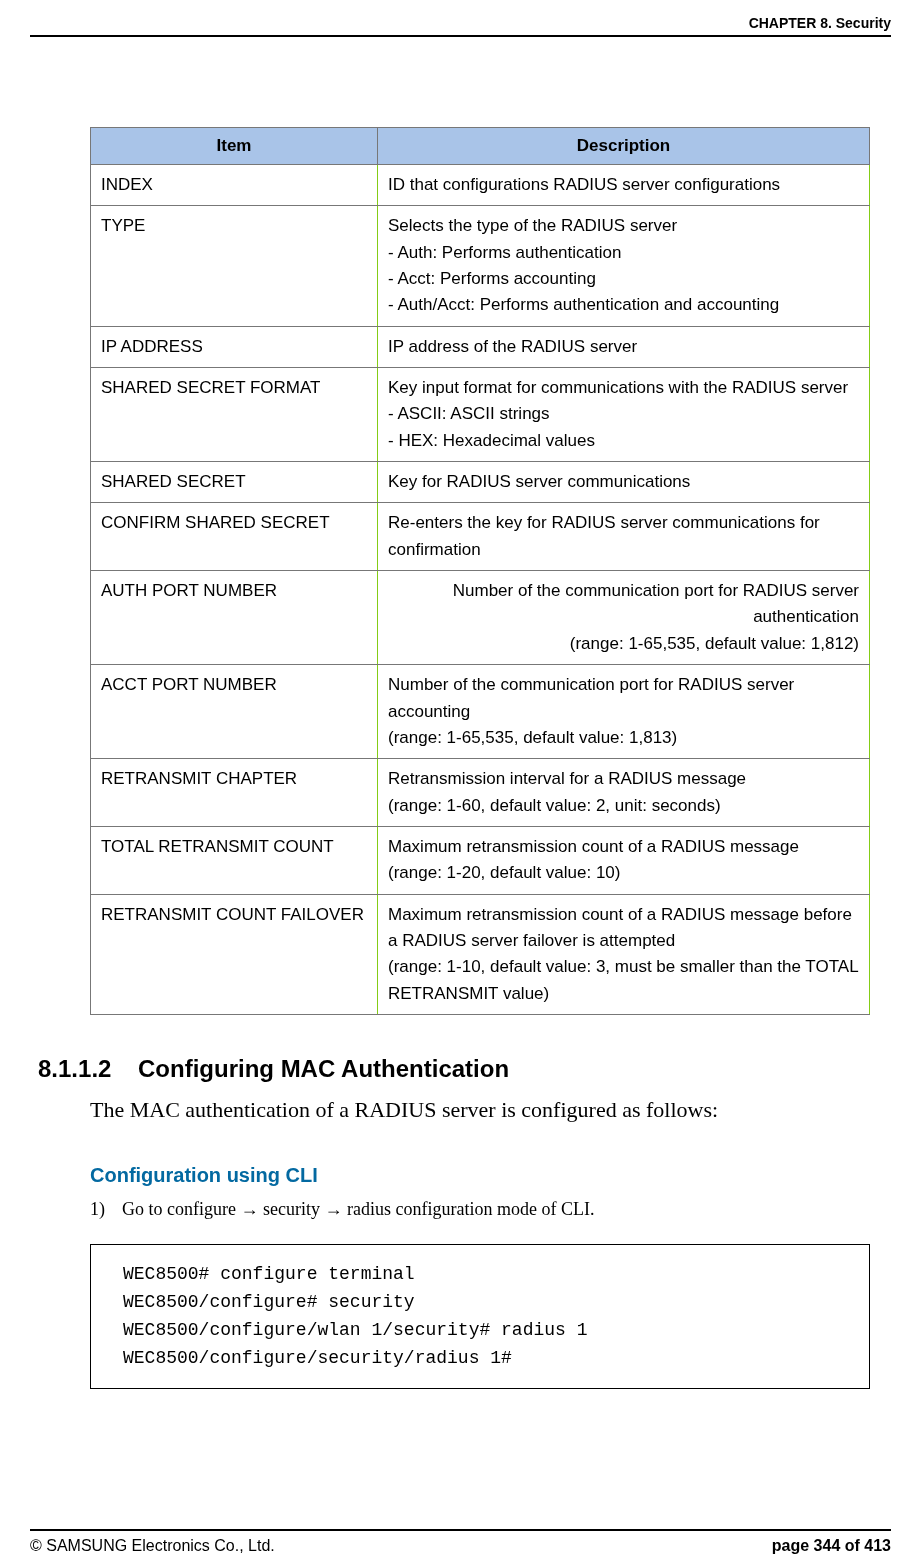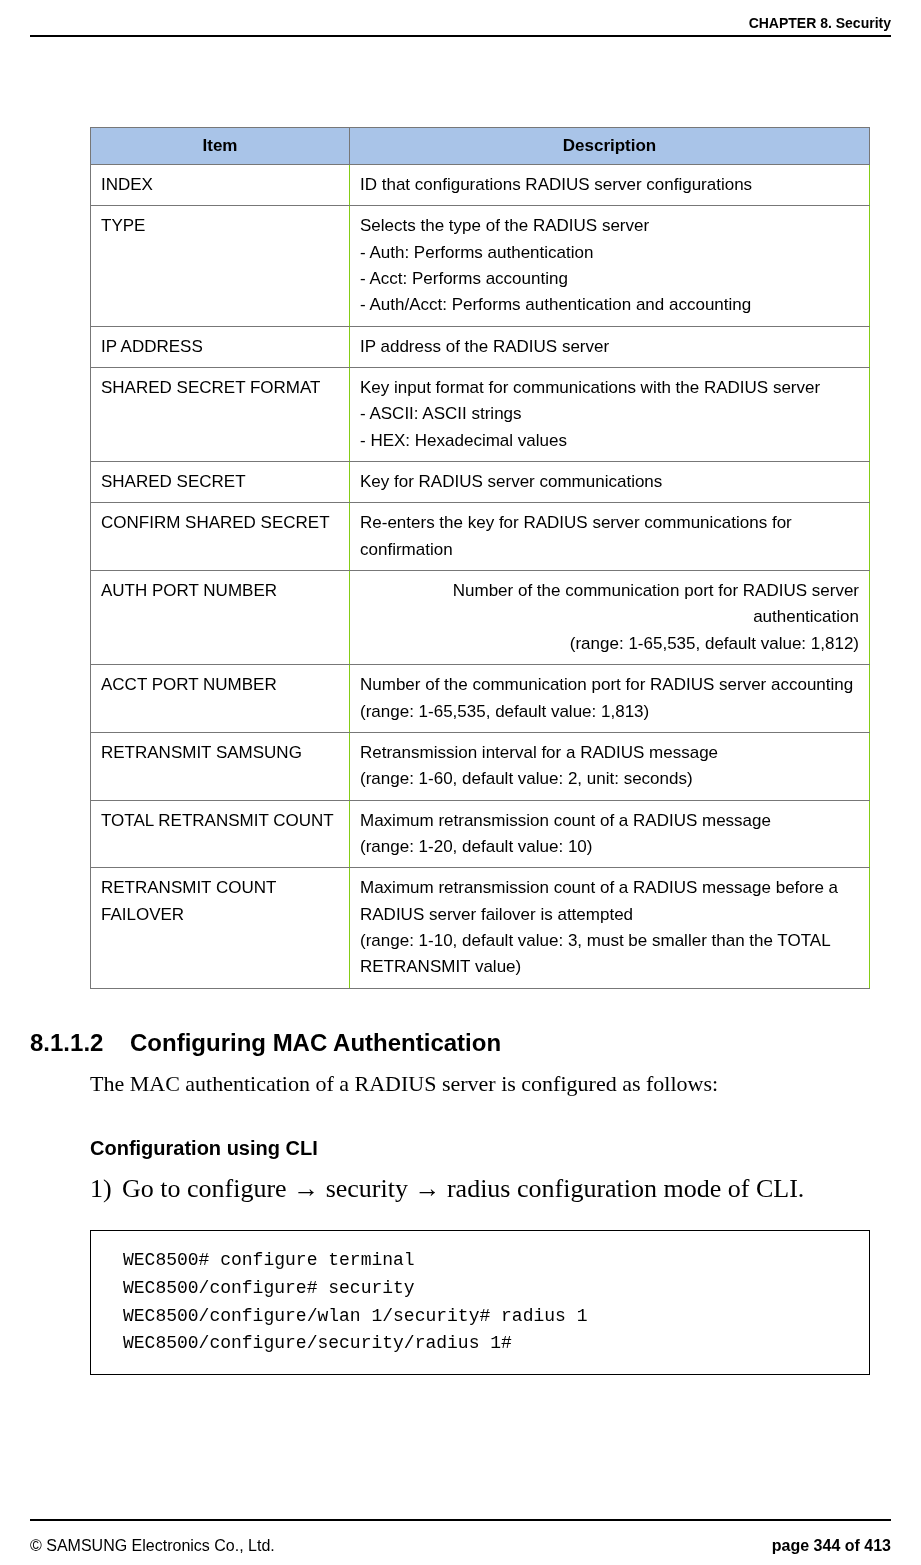--- a/index.html
+++ b/index.html
@@ -36,78 +36,78 @@
   table.desc-table {
     border-collapse: collapse;
     width: 780px;
     margin-left: 60px;
   }
   table.desc-table th {
     background: #a9c4e8;
     font-weight: bold;
     font-size: 17px;
     text-align: center;
-    padding: 8px 4px;
+    padding: 8px 18px;
     border: 1px solid #777;
   }
   table.desc-table th:first-child { width: 250px; }
   table.desc-table td {
     font-size: 17px;
     padding: 7px 10px;
     vertical-align: top;
     border-left: 1px solid #777;
     border-right: 1px solid #84cc16;
     border-bottom: 1px solid #777;
     line-height: 1.55;
   }
   .section-heading {
     margin-top: 40px;
-    margin-left: 0px;
+    margin-left: 8px;
     font-size: 24px;
     font-weight: bold;
   }
   .section-num { display: inline-block; width: 100px; }
   .para {
     margin-top: 12px;
     margin-left: 60px;
     font-family: "Times New Roman", Times, serif;
     font-size: 22px;
     line-height: 1.4;
   }
   .sub-heading {
     margin-top: 38px;
     margin-left: 60px;
     font-size: 20px;
     font-weight: bold;
-    color: #000000;
+    color: #0369a1;
   }
   .num-step {
     margin-top: 10px;
     margin-left: 60px;
     font-family: "Times New Roman", Times, serif;
-    font-size: 26px;
+    font-size: 18px;
     line-height: 1.4;
   }
   .num-step .num { display:inline-block; width:32px; }
   .code-box {
     margin-top: 22px;
     margin-left: 60px;
     width: 780px;
     box-sizing: border-box;
     border: 1px solid #000;
     padding: 16px 32px;
     font-family: "Courier New", Courier, monospace;
     font-size: 18px;
     line-height: 1.55;
     white-space: pre;
   }
   .footer {
     border-top: 2px solid #000;
     margin-top: auto;
-    padding-top: 16px;
+    padding-top: 6px;
     display: flex;
     justify-content: space-between;
     font-size: 16px;
   }
   .footer-left { }
   .footer-right { font-weight: bold; }
   .arrow { font-family: Arial, sans-serif; }
 </style>
 </head>
 <body>
@@ -161,21 +161,21 @@
             <td>AUTH PORT NUMBER</td>
             <td style="white-space: pre-line; text-align: right;">Number of the communication port for RADIUS server authentication
 (range: 1-65,535, default value: 1,812)</td>
           </tr>
           <tr>
             <td>ACCT PORT NUMBER</td>
             <td style="white-space: pre-line;">Number of the communication port for RADIUS server accounting
 (range: 1-65,535, default value: 1,813)</td>
           </tr>
           <tr>
-            <td>RETRANSMIT SAMSUNG</td>
+            <td>RETRANSMIT CHAPTER</td>
             <td style="white-space: pre-line;">Retransmission interval for a RADIUS message
 (range: 1-60, default value: 2, unit: seconds)</td>
           </tr>
           <tr>
             <td>TOTAL RETRANSMIT COUNT</td>
             <td style="white-space: pre-line;">Maximum retransmission count of a RADIUS message
 (range: 1-20, default value: 10)</td>
           </tr>
           <tr>
             <td>RETRANSMIT COUNT FAILOVER</td>

